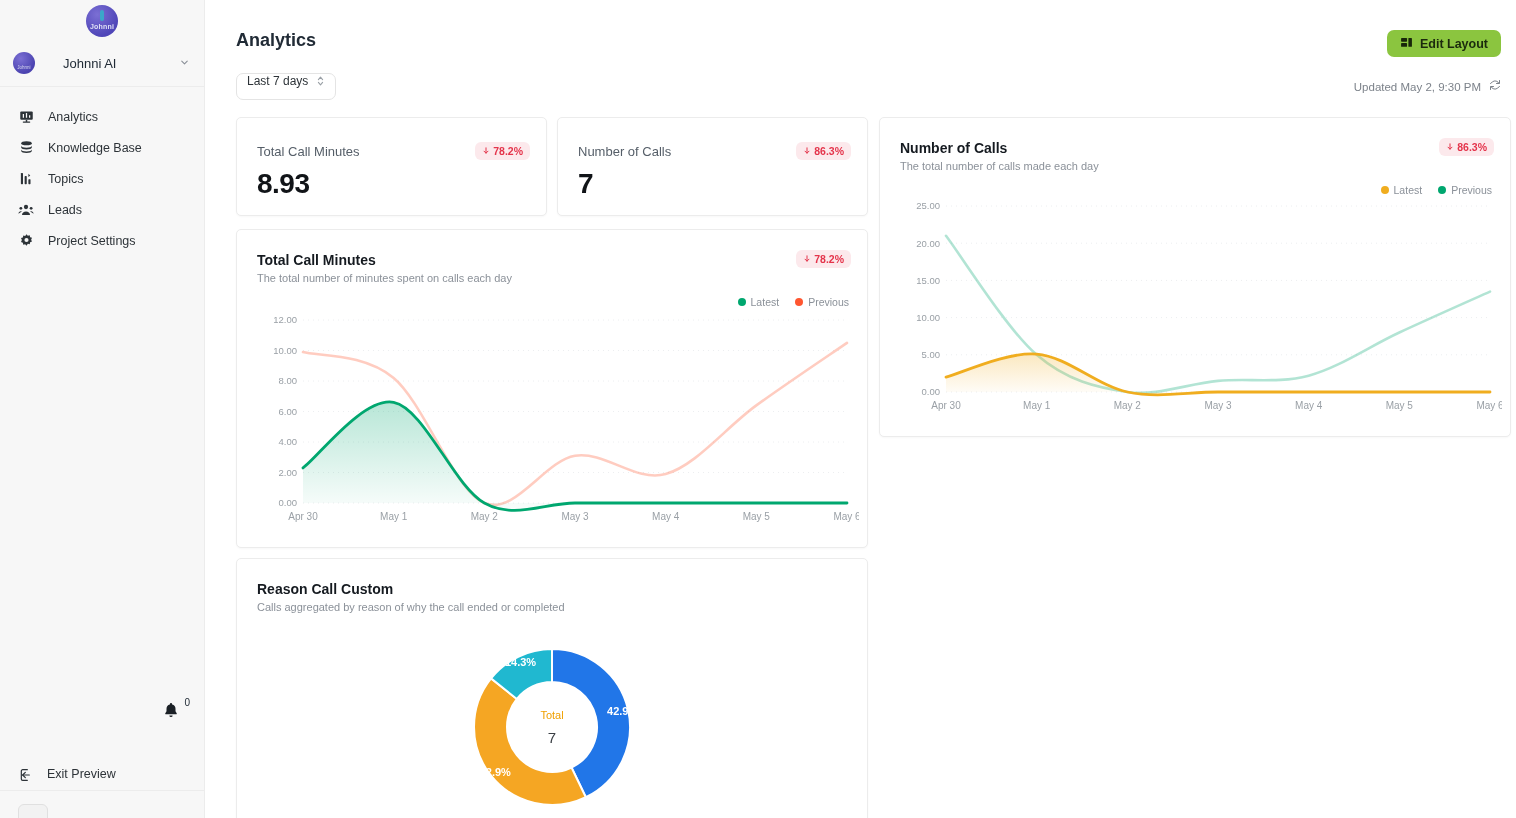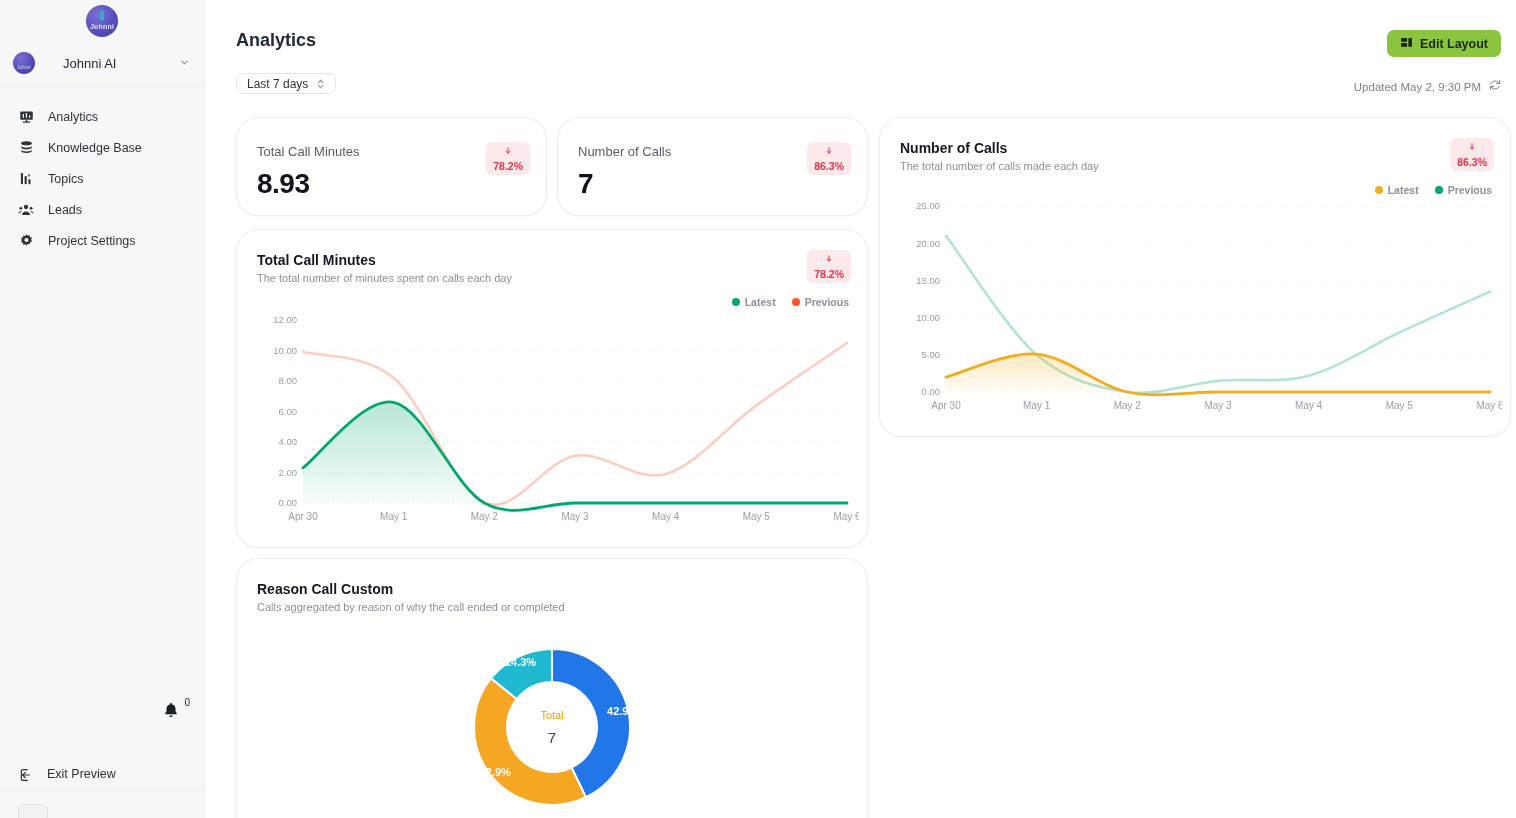--- a/index.html
+++ b/index.html
@@ -82,60 +82,60 @@
   .page-title { position: absolute; left: 31px; top: 30px; font-size: 18px; font-weight: 700; color: #212b36; }
   .edit-layout-btn {
     position: absolute; right: 15px; top: 30px; height: 27px;
     background: #8bc53f; color: #1b2a0d; border: none; border-radius: 7px;
     display: flex; align-items: center; gap: 7px; padding: 0 13px;
     font-size: 12.5px; font-weight: 700; cursor: pointer;
     font-family: "Liberation Sans", sans-serif;
     margin-left: 8px;
   }
   .range-select {
-    position: absolute; left: 31px; top: 73px; height: 21px;
+    position: absolute; left: 31px; top: 73px; height: 27px;
     border: 1px solid #e4e4e4; border-radius: 7px; background: #fff;
-    display: flex; align-items: center; gap: 8px; padding: 0 10px;
+    display: flex; align-items: flex-start; gap: 8px; padding: 0 10px;
     font-size: 12px; color: #2d3338; cursor: pointer;
   }
   .stepper { display: flex; flex-direction: column; line-height: 6px; color: #9aa0a6; font-size: 8px; }
   .updated {
     position: absolute; right: 15px; top: 79px; display: flex; align-items: flex-end; gap: 8px;
     font-size: 11.5px; color: #7c828a;
   }
 
   
   .card {
     position: absolute; background: #fff; border: 1px solid #ececec;
-    border-radius: 22px; box-shadow: 0 1px 2px rgba(16,24,40,.03);
+    border-radius: 5px; box-shadow: 0 1px 2px rgba(16,24,40,.03);
   }
   .kpi-card { width: 311px; height: 99px; top: 117px; }
   .kpi-1 { left: 31px; } .kpi-2 { left: 352px; }
   .kpi-label { position: absolute; left: 20px; top: 26px; font-size: 13px; color: #555e68; }
   .kpi-value { position: absolute; left: 20px; top: 50px; font-size: 28px; font-weight: 700; color: #111418; letter-spacing: -.5px; }
   .badge {
     display: inline-flex; align-items: center; gap: 3px;
     background: #fce9ec; color: #e4344b; border-radius: 6px;
-    padding: 3px 7px; font-size: 10.5px; font-weight: 700; flex-direction: column;
+    padding: 3px 7px; font-size: 10.5px; font-weight: 700;
   }
   .kpi-badge { position: absolute; right: 16px; top: 24px; }
 
   .chart-card-title { font-size: 14px; font-weight: 700; color: #151a20; }
   .chart-card-sub { font-size: 11px; color: #8b9199; margin-top: 4px; }
   .legend { display: flex; gap: 16px; align-items: center; }
   .legend-item { display: flex; align-items: center; gap: 5px; font-size: 10.5px; color: #8b9199; }
   .dot { width: 8px; height: 8px; border-radius: 50%; display: block; }
 
   #card-total-minutes { left: 31px; top: 229px; width: 632px; height: 319px; }
   #card-number-calls { left: 674px; top: 117px; width: 632px; height: 320px; }
   #card-reason { left: 31px; top: 558px; width: 632px; height: 290px; }
 
   .card-head { position: absolute; left: 20px; top: 22px; }
   .card-badge { position: absolute; right: 16px; top: 20px; }
-  .card-legend { position: absolute; right: 18px; top: 66px; font-weight: bold; }
+  .card-legend { position: absolute; right: 18px; top: 66px; }
 
   .plot { position: absolute; left: 14px; right: 10px; }
   .axis-label { font-size: 9.5px; fill: #9aa0a6; font-family: "Liberation Sans", sans-serif; }
   .xtick { font-size: 10px; fill: #9aa0a6; font-family: "Liberation Sans", sans-serif; }
 
   .donut-wrap { position: absolute; left: 0; right: 0; top: 68px; display: flex; justify-content: center; }
   .donut-total-label { font-size: 11px; fill: #f0a000; font-family: "Liberation Sans", sans-serif; }
   .donut-total-value { font-size: 15px; fill: #3a3f45; font-family: "Liberation Sans", sans-serif; }
   .slice-label { font-size: 11px; font-weight: 700; fill: #ffffff; font-family: "Liberation Sans", sans-serif; }
 </style>

